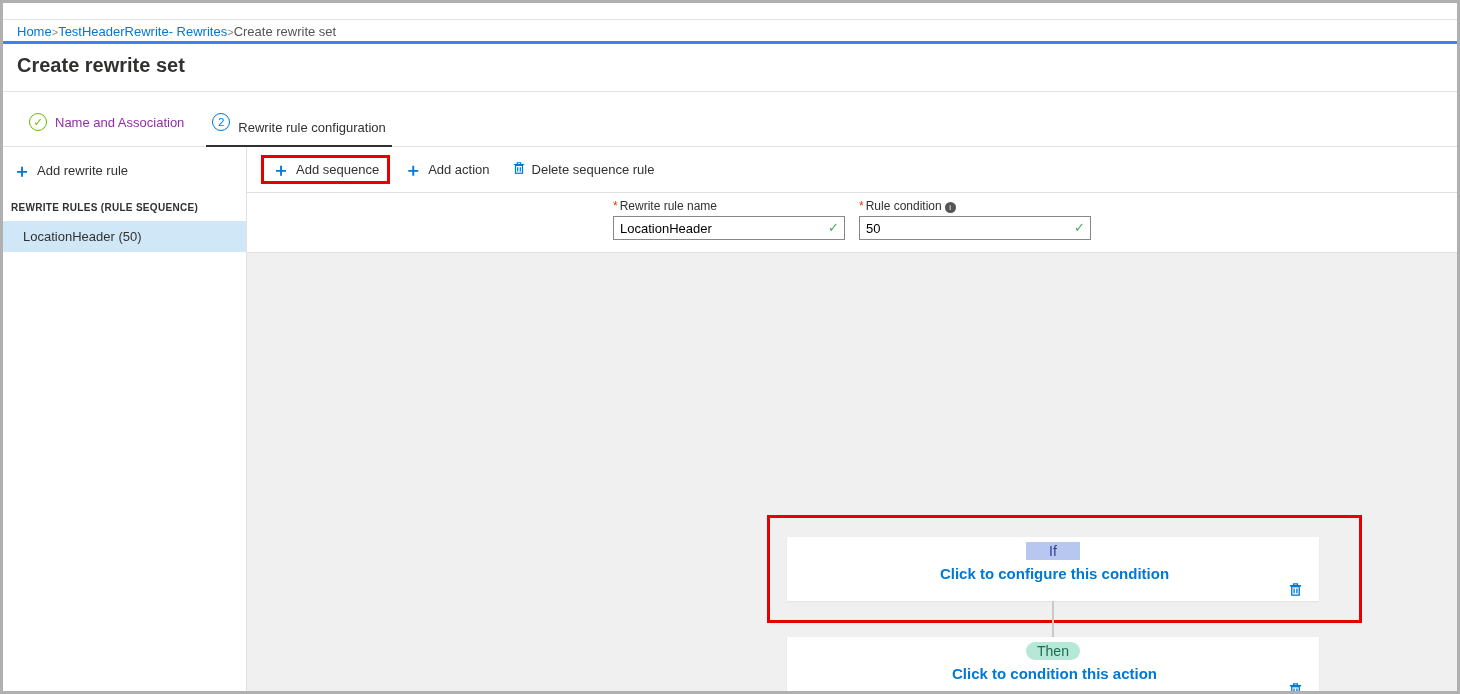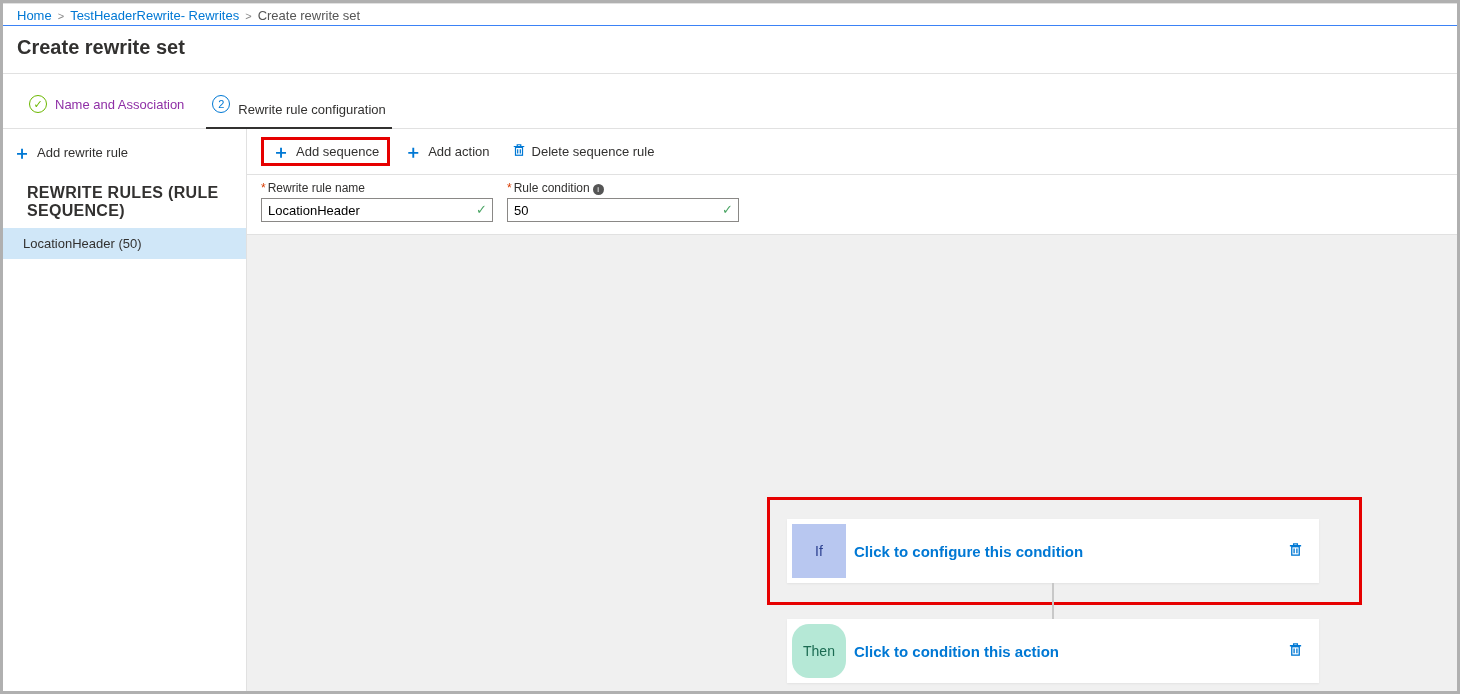--- a/index.html
+++ b/index.html
@@ -1,53 +1,53 @@
 <!DOCTYPE html>
 <html><head>
 <meta charset="utf-8">
 <style>
 * { box-sizing: border-box; margin: 0; padding: 0; }
 body { font-family: "Segoe UI", Arial, sans-serif; font-size: 13px; color: #323130; background: #fff; }
 .frame { border: 3px solid #b0b0b0; width: 1460px; height: 694px; position: relative; overflow: hidden; background:#fff;}
-.breadcrumb { display: flex; align-items: center; gap: 6px; padding: 4px 14px 2px 14px; font-size: 13px; border-bottom: 1px solid #3b82f6; background:#fff; border-top:1px solid #e1e1e1;}
+.breadcrumb { display: flex; align-items: center; gap: 0; padding: 4px 14px 2px 14px; font-size: 13px; border-bottom: 3px solid #3b82f6; background:#fff; border-top:1px solid #e1e1e1;margin-top:16px;}
 .breadcrumb a { color: #0078d4; text-decoration: none; }
 .breadcrumb .sep { color: #888; font-size: 11px; }
 .breadcrumb .current { color: #555; }
 .page-title { font-size: 20px; font-weight: 600; padding: 10px 14px 14px 14px; }
 .hr { border-bottom: 1px solid #e1e1e1; }
 .tabs { display: flex; align-items: center; padding: 10px 20px 0 20px; border-bottom: 1px solid #e1e1e1; }
 .tab { display: flex; align-items: center; gap: 8px; padding: 6px 6px 10px 6px; margin-right: 16px; cursor: pointer; }
 .tab.active { border-bottom: 2px solid #323130; margin-bottom:-1px; }
 .tab1-text { color: #8f2fa6; }
 .tab2-text { color: #323130; margin-top: 12px; }
 .check-circle { width: 18px; height: 18px; border: 1.5px solid #6bb700; border-radius: 50%; display: flex; align-items: center; justify-content: center; color: #6bb700; font-size: 11px; }
 .num-circle { width: 18px; height: 18px; border: 1.5px solid #0078d4; border-radius: 50%; display: flex; align-items: center; justify-content: center; color: #0078d4; font-size: 11px; }
 .body-row { display: flex; height: calc(100% - 108px); }
 .sidebar { width: 244px; border-right: 1px solid #e1e1e1; padding-top: 10px; }
 .add-rule { display: flex; align-items: center; gap: 6px; padding: 6px 10px 10px 10px; color: #323130; cursor: pointer; }
 .plus { color: #0078d4; font-weight: bold; font-size: 18px; line-height: 14px; }
-.sidebar-head { font-size: 16px; font-weight: 700; letter-spacing: 0.3px; color: #323130; padding: 14px 10px 8px 24px; }
+.sidebar-head { font-size: 10px; font-weight: 700; letter-spacing: 0.3px; color: #323130; padding: 14px 10px 8px 8px; }
 .rule-item { background: #d0e7f8; padding: 8px 20px; font-size: 13px; }
 .main { flex: 1; background: #f0f0f0; position: relative; }
 .toolbar { display: flex; align-items: center; gap: 6px; padding: 8px 14px; background: #fff; border-bottom: 1px solid #e1e1e1; }
 .tbtn { display: flex; align-items: center; gap: 6px; padding: 4px 8px; cursor: pointer; color: #323130; }
 .tbtn .plus { font-size: 18px; }
 .trash { color: #0078d4; font-size: 14px; }
 .highlight-red { border: 3px solid #e60000; }
-.form-row { display: flex; gap: 14px; padding: 6px 14px 12px 14px; background: #fff; border-bottom: 1px solid #e1e1e1; }
+.form-row { display: flex; gap: 14px; padding: 6px 14px 12px 14px; background: #fff; border-bottom: 1px solid #e1e1e1; justify-content: center; }
 .field { display: flex; flex-direction: column; gap: 3px; }
 .label { font-size: 12px; color: #323130; }
 .req { color: #d83b01; margin-right: 2px; }
 .info { display:inline-block; width:11px; height:11px; border-radius:50%; background:#555; color:#fff; font-size:8px; text-align:center; line-height:11px; margin-left:3px;}
 .inputwrap { position: relative; }
 .txt { width: 232px; height: 24px; border: 1px solid #8a8886; padding: 2px 22px 2px 6px; font-size: 13px; font-family: inherit; }
 .chk { position: absolute; right: 6px; top: 4px; color: #4aa564; font-size: 13px; pointer-events:none;}
 .cards-area { position: absolute; left: 0; right: 0; top: 100px; bottom: 0; }
 .card-outline { position: absolute; border: 3px solid #e60000; }
-.card { position: absolute; background: #fff; display: flex; align-items: center; height: 64px; box-shadow: 0 1px 2px rgba(0,0,0,0.06); }
+.card { position: absolute; background: #fff; display: flex; align-items: center; height: 64px; box-shadow: 0 1px 2px rgba(0,0,0,0.06); flex-direction: column; }
 .card-badge { width: 54px; height: 54px; margin: 5px; display: flex; align-items: center; justify-content: center; font-size: 14px; }
 .badge-if { background: #b8c7f0; color: #2a3f8f; }
 .badge-then { background: #b5e8d6; color: #1b6b52; border-radius: 17px; }
 .card-link { color: #0078d4; font-size: 15px; font-weight: 600; margin-left: 3px; cursor: pointer; }
 .card-trash { margin-left: auto; margin-right: 16px; color: #0078d4; font-size: 16px; cursor: pointer; }
 .connector { position: absolute; width: 2px; background: #c8c8c8; }
 svg.icon { width:14px; height:14px; }
 </style>
 </head>
 <body>

